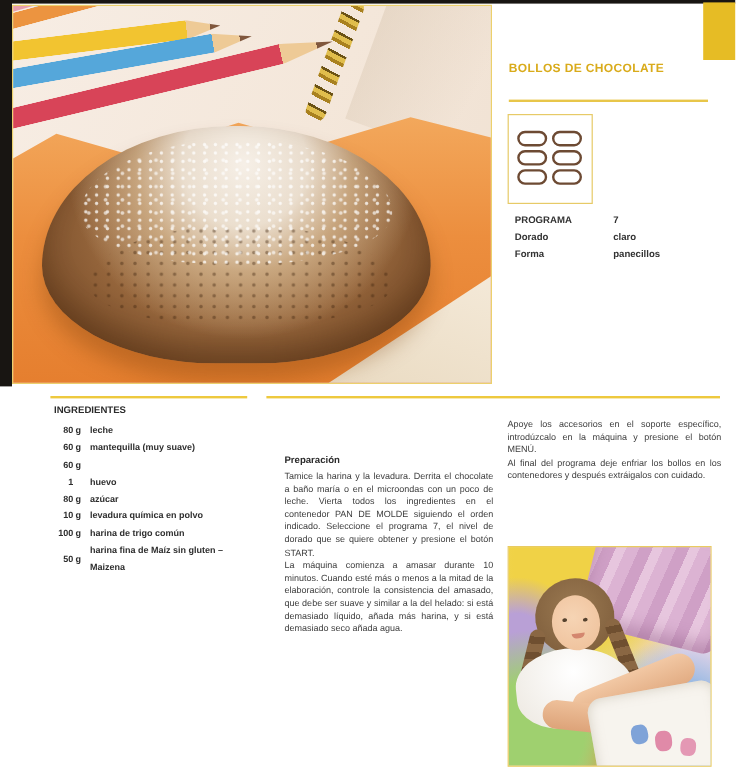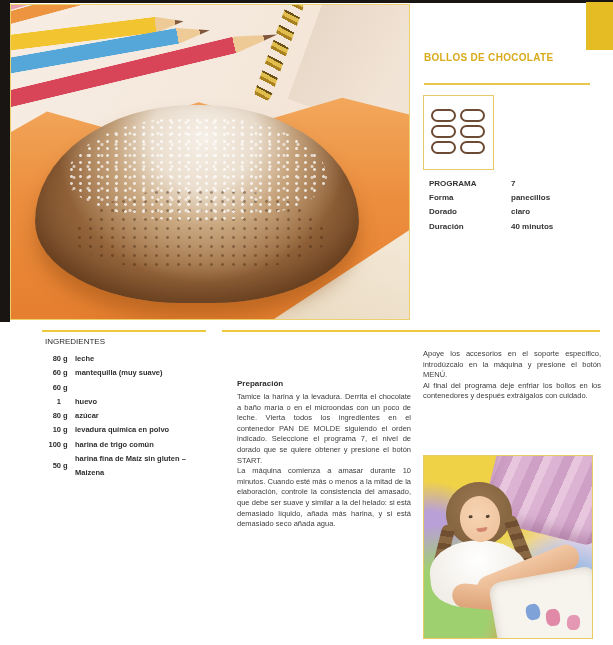--- a/index.html
+++ b/index.html
@@ -97,21 +97,21 @@
   .prog-label { width:82px; font-size:8px; font-weight:bold; color:#333; }
   .prog-value { font-size:8px; font-weight:bold; color:#333; }
 
   
   .rule { position:absolute; top:330px; height:2px; background:#eec93e; }
   .rule-ing  { left:42px;  width:164px; }
   .rule-main { left:222px; width:378px; }
 
   
   .ingredients { position:absolute; left:45px; top:336px; width:172px; }
-  .ing-heading { font-size:8px; font-weight:normal; color:#2c2c2c; line-height:12px; margin-bottom:4px; }
+  .ing-heading { font-size:8px; font-weight:bold; color:#2c2c2c; line-height:12px; margin-bottom:4px; }
   .ing-row { display:flex; line-height:14.3px; font-size:7.5px; font-weight:bold; color:#2e2e2e;align-items:center; }
   .ing-qty  { width:16px; text-align:right; flex:none; }
   .ing-unit { width:9px;  margin-left:2px; flex:none; }
   .ing-name { margin-left:3px; flex:1; }
 
   
   .prep { position:absolute; left:237px; top:336px; width:174px; }
   .prep-heading { font-size:8px; font-weight:bold; color:#2c2c2c; line-height:12px; margin-bottom:2px;margin-top:42px; }
   .bodytext { margin:0; font-size:7.5px; line-height:10.6px; color:#3d3d3d; text-align:justify; }
 
@@ -195,30 +195,26 @@
     <i class="bun"></i>
     <i class="bun"></i>
   </div>
 
   <div class="program">
     <div class="prog-row">
       <span class="prog-label">PROGRAMA</span>
       <span class="prog-value">7</span>
     </div>
     <div class="prog-row">
+      <span class="prog-label">Dorado</span>
+      <span class="prog-value">claro</span>
+    </div>
+    <div class="prog-row">
       <span class="prog-label">Forma</span>
       <span class="prog-value">panecillos</span>
-    </div>
-    <div class="prog-row">
-      <span class="prog-label">Dorado</span>
-      <span class="prog-value">claro</span>
-    </div>
-    <div class="prog-row">
-      <span class="prog-label">Duración</span>
-      <span class="prog-value">40 minutos</span>
     </div>
   </div>
 
   <div class="rule rule-ing"></div>
   <div class="rule rule-main"></div>
 
   <div class="ingredients">
     <div class="ing-heading">INGREDIENTES</div>
     <div class="ing-row">
       <span class="ing-qty">80</span>

